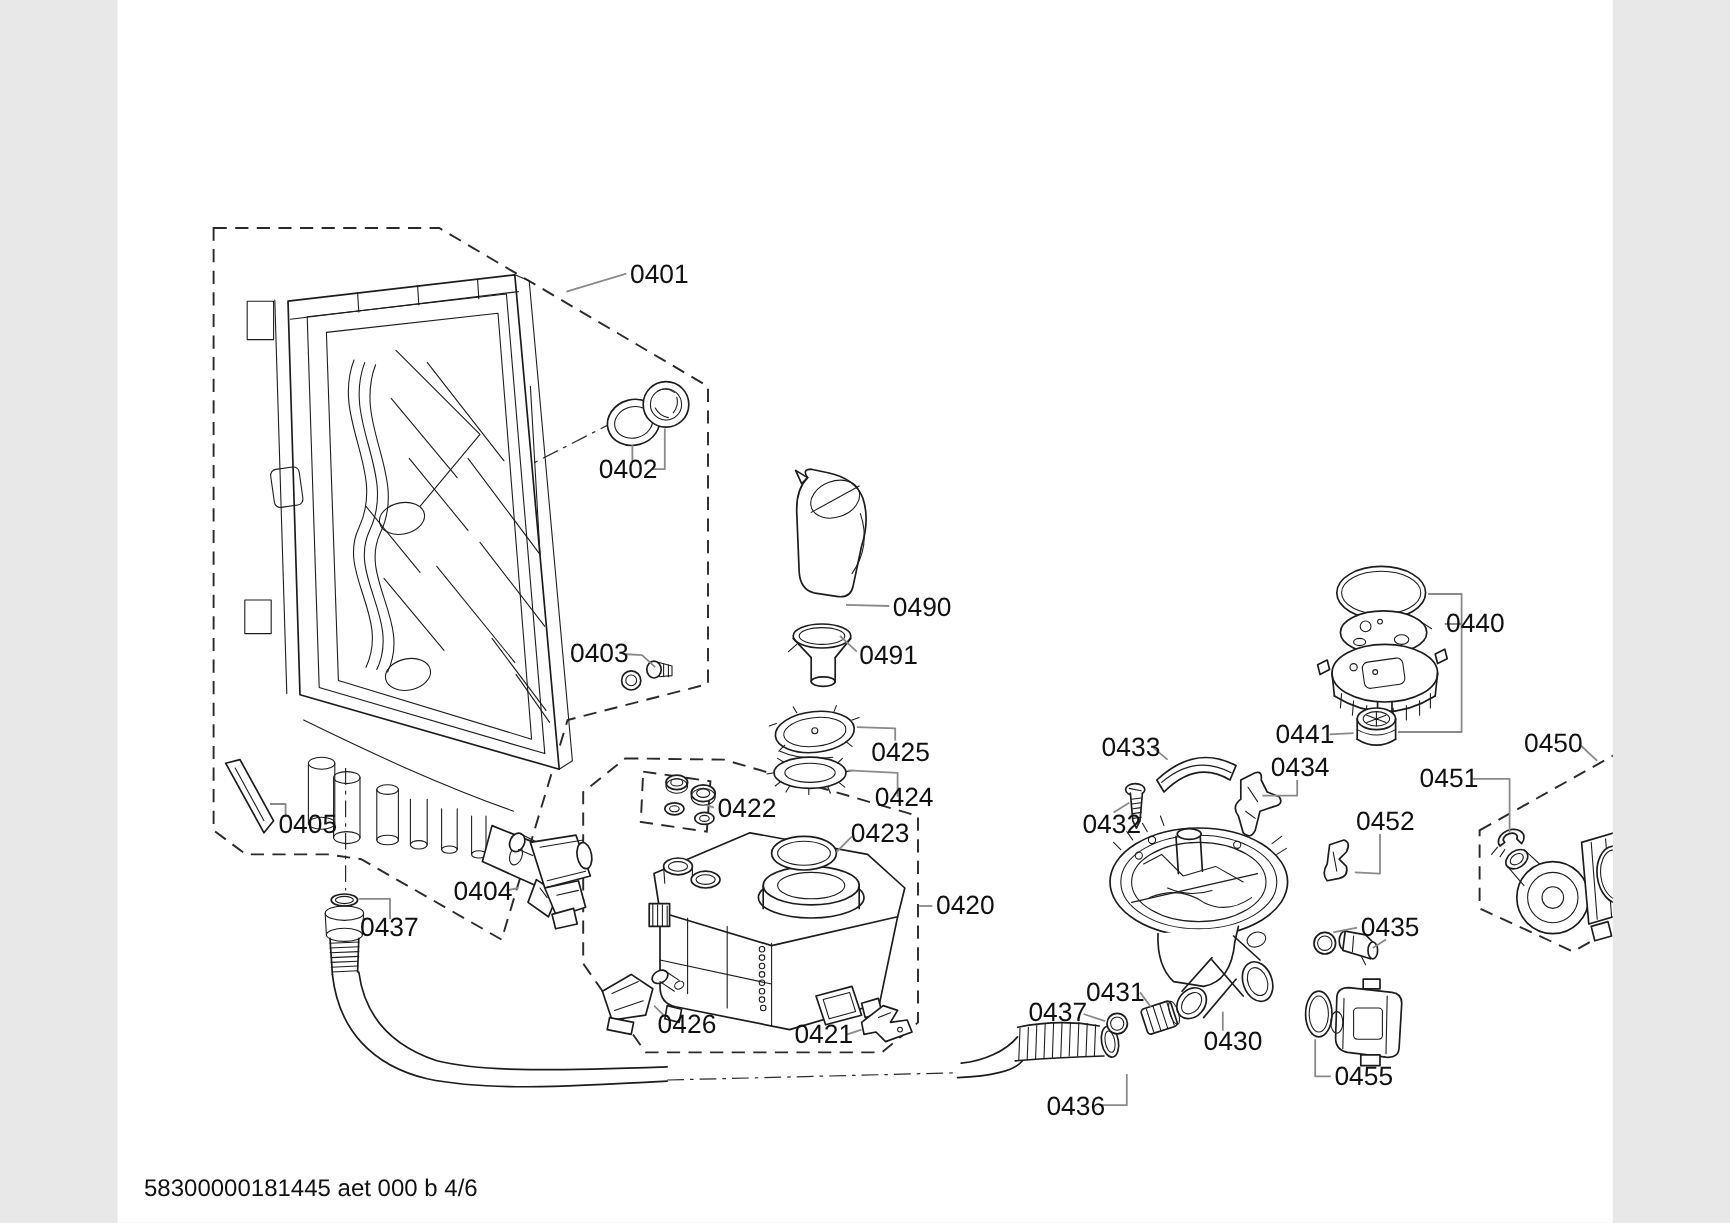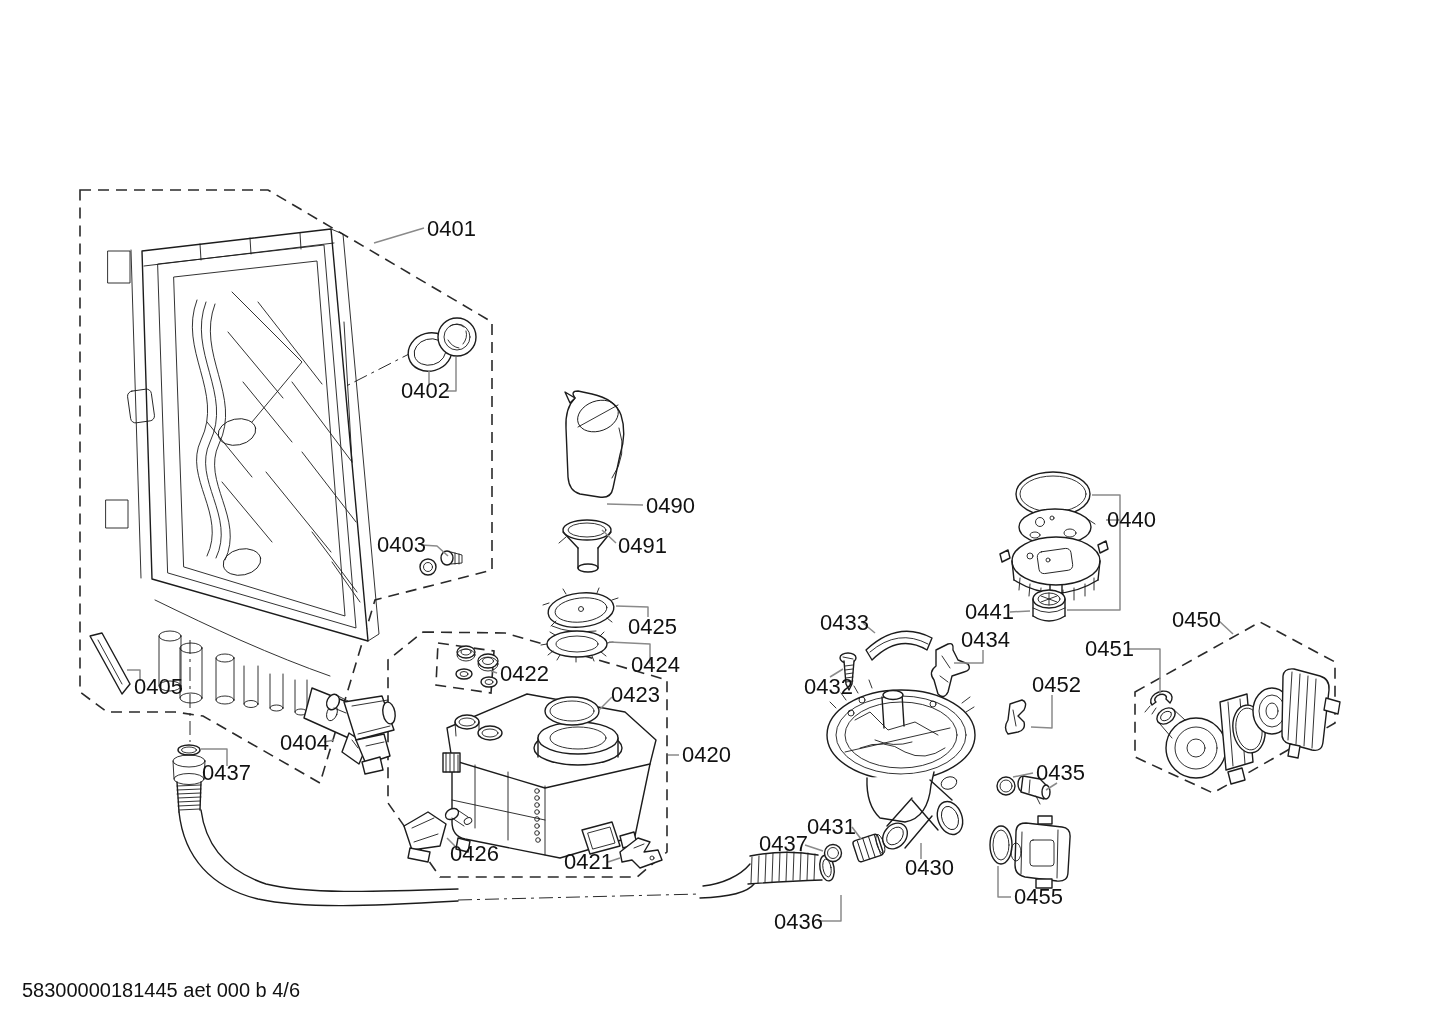--- a/index.html
+++ b/index.html
@@ -1,16 +1,16 @@
 <!DOCTYPE html>
 <html><head>
 <meta charset="utf-8">
 <style>
   html,body{margin:0;padding:0;background:#e8e8e8;}
-  .page{position:relative;width:1442px;height:1019px;background:#fff;margin:0 auto;overflow:hidden;text-decoration:underline;}
+  .page{position:relative;width:1246px;height:1019px;background:#fff;margin:0 auto;overflow:hidden;text-decoration:underline;}
   svg{position:absolute;inset:0;}
   .o   {fill:none;stroke:#1c1c1c;stroke-width:1.4;stroke-linejoin:round;stroke-linecap:round;}
   .ow  {fill:#ffffff;stroke:#1c1c1c;stroke-width:1.4;stroke-linejoin:round;stroke-linecap:round;}
   .d   {fill:none;stroke:#1c1c1c;stroke-width:0.9;stroke-linejoin:round;stroke-linecap:round;}
   .dash{fill:none;stroke:#2a2a2a;stroke-width:1.6;stroke-dasharray:11 7;stroke-linejoin:miter;}
   .cdot{fill:none;stroke:#2a2a2a;stroke-width:1;stroke-dasharray:14 5 3 5;}
   .lead{fill:none;stroke:#8a8a8a;stroke-width:1.5;stroke-linejoin:round;stroke-linecap:butt;}
   .lbl {font:22px "Liberation Sans", sans-serif;fill:#111;}
   .foot{font:20px "Liberation Sans", sans-serif;fill:#111;}
 </style>

